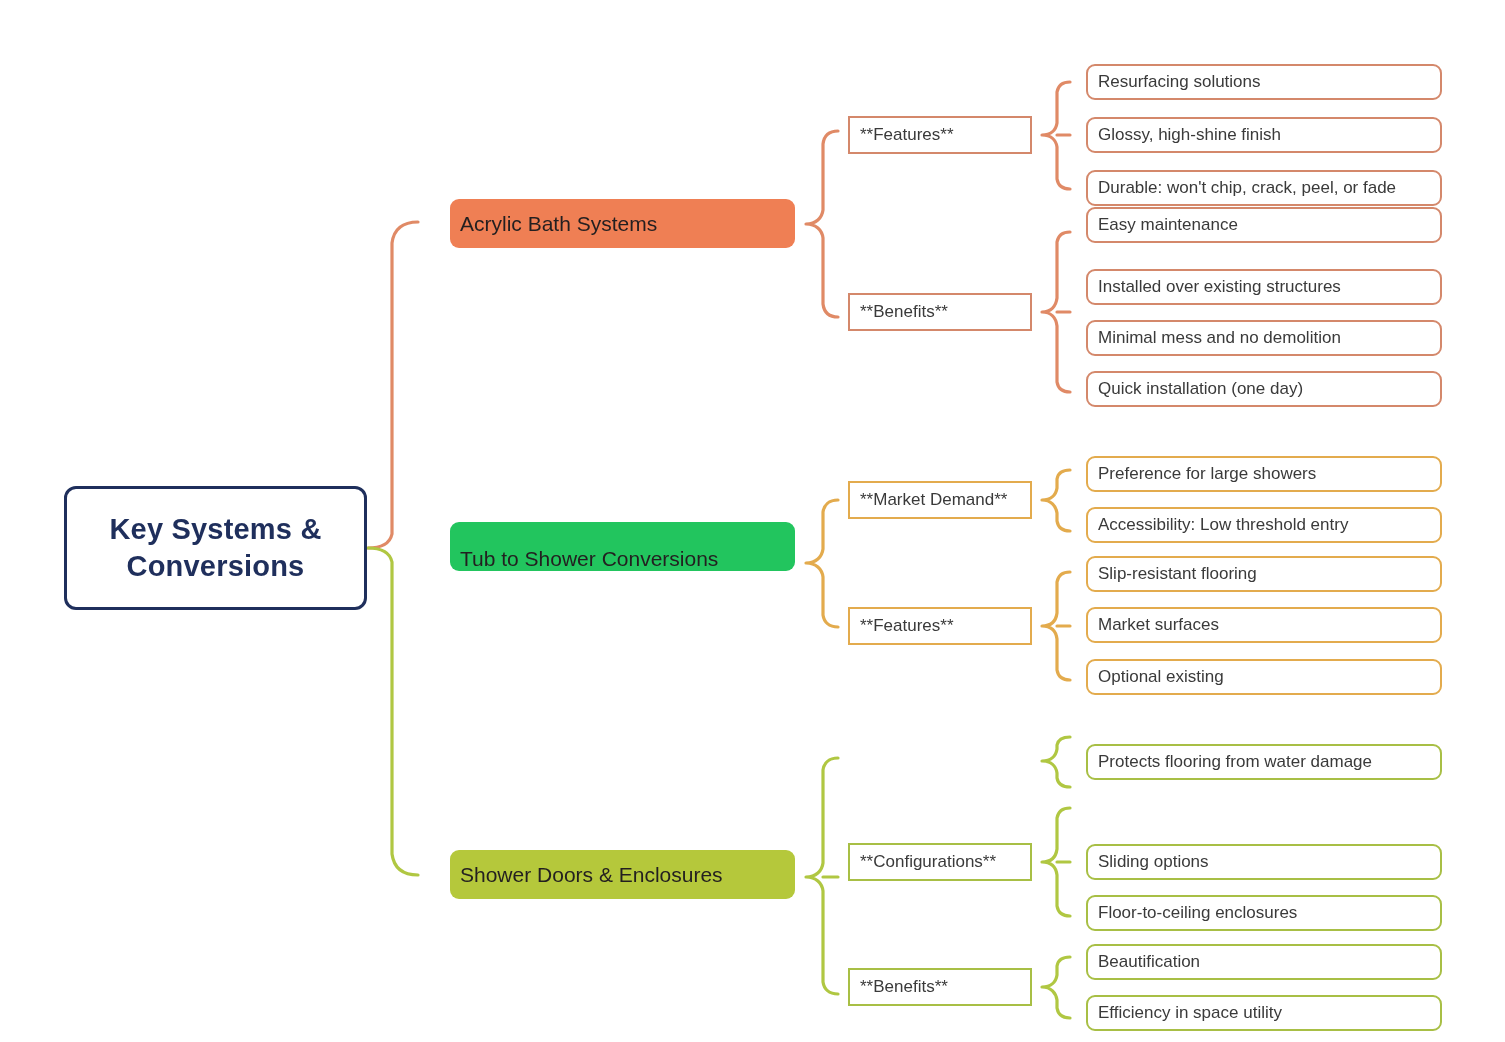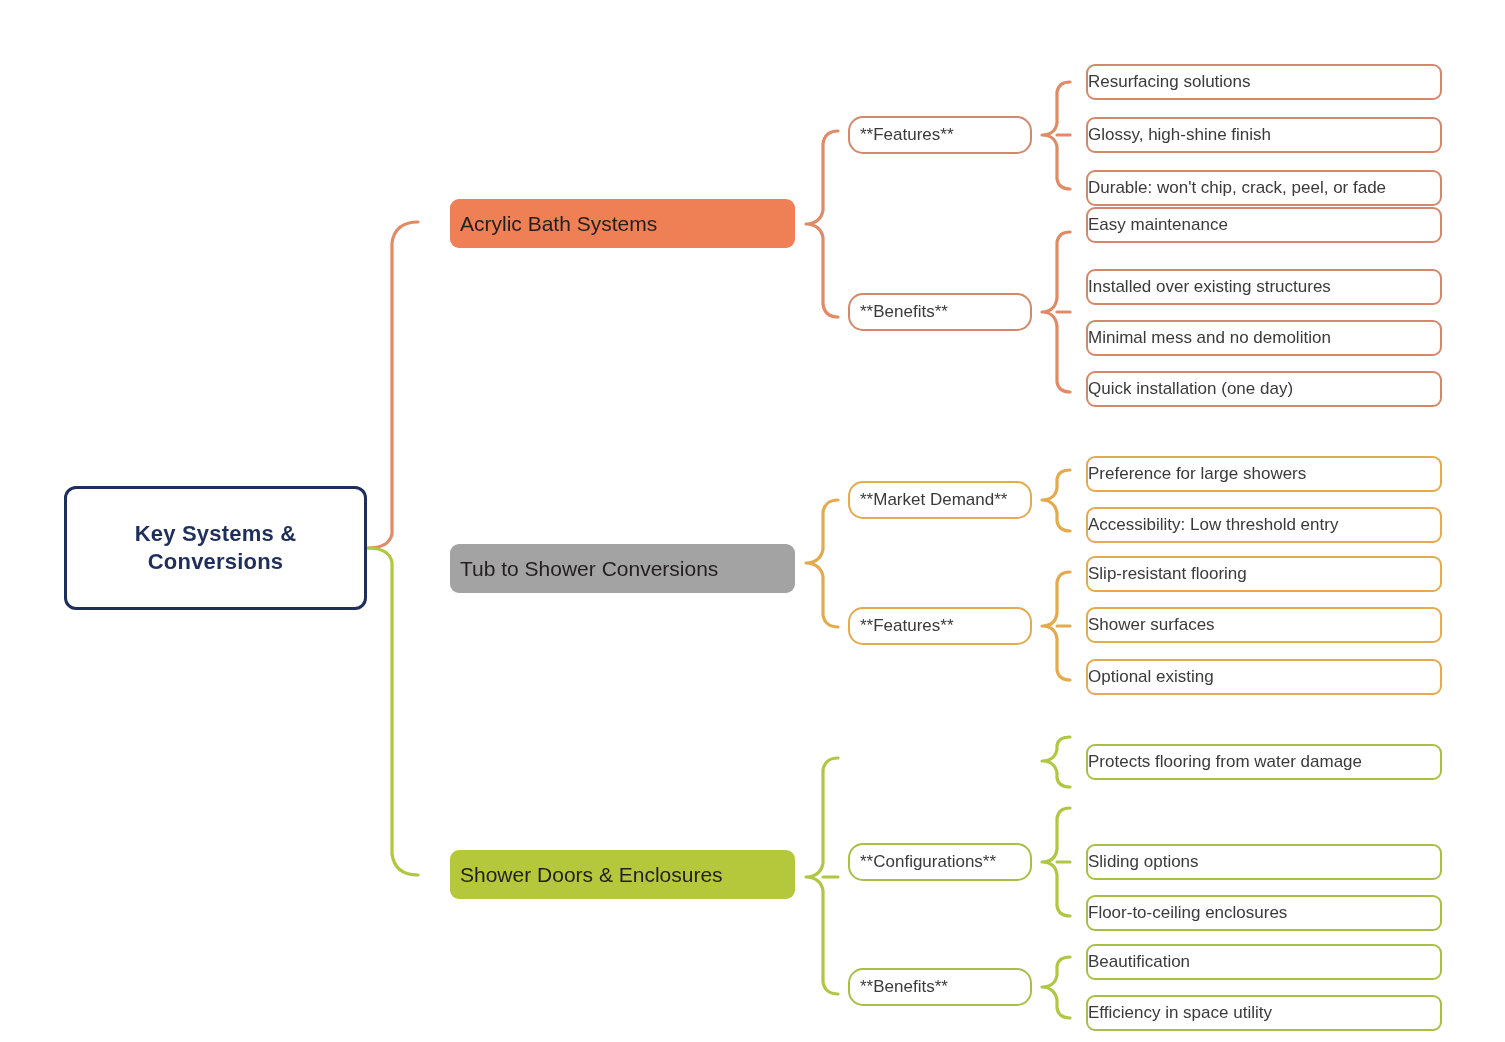--- a/index.html
+++ b/index.html
@@ -37,65 +37,66 @@
     left: 64px; top: 486px;
     width: 303px; height: 124px;
     border: 3px solid #1f2f5c;
     border-radius: 12px;
     background: #ffffff;
     justify-content: center;
     text-align: center;
   }
   .root-label {
     color: #1f2f5c;
-    font-size: 22px;
+    font-size: 29px;
     font-weight: bold;
     line-height: 1.28;
     letter-spacing: .2px;
     white-space: normal;
     width: 100%;
   }
 
   
   .branch {
     height: 49px;
     border-radius: 9px;
     padding-left: 10px;
     color: #231f20;
     font-size: 21px;
     left: 450px;
     width: 345px;
   }
   .branch-1 { top: 199px; background: #ef7f54; }
-  .branch-2 { top: 544px; background: #a3a3a3; }
+  .branch-2 { top: 522px; background: #22c55e; align-items: flex-end; }
   .branch-3 { top: 850px; background: #b5c83b; }
 
   
   .sub {
     left: 848px;
     width: 184px;
     height: 38px;
-    border-radius: 15px;
+    border-radius: 0;
     border: 2px solid #d4886b;
     background: #ffffff;
     padding-left: 10px;
     color: #3a3a3a;
     font-size: 17px;
   }
   .sub.amber { border-color: #e3ab4d; }
   .sub.green { border-color: #a8bf45; }
 
   
   .leaf {
     left: 1086px;
     width: 356px;
     height: 36px;
     border-radius: 9px;
     border: 2px solid #d4886b;
     background: #ffffff;
+    padding-left: 10px;
     color: #3a3a3a;
     font-size: 17px;
   }
   .leaf.amber { border-color: #e3ab4d; }
   .leaf.green { border-color: #a8bf45; }
 </style>
 </head>
 <body>
 
 <div id="canvas">
@@ -194,21 +195,21 @@
     <span>Accessibility: Low threshold entry</span>
   </div>
 
   <div class="node sub amber" style="top:607px">
     <span>**Features**</span>
   </div>
   <div class="node leaf amber" style="top:556px">
     <span>Slip-resistant flooring</span>
   </div>
   <div class="node leaf amber" style="top:607px">
-    <span>Shower surfaces</span>
+    <span>Market surfaces</span>
   </div>
   <div class="node leaf amber" style="top:659px">
     <span>Optional existing</span>
   </div>
 
   <div class="node branch branch-3">
     <span>Shower Doors &amp; Enclosures</span>
   </div>
 
   <div class="node leaf green" style="top:744px">

